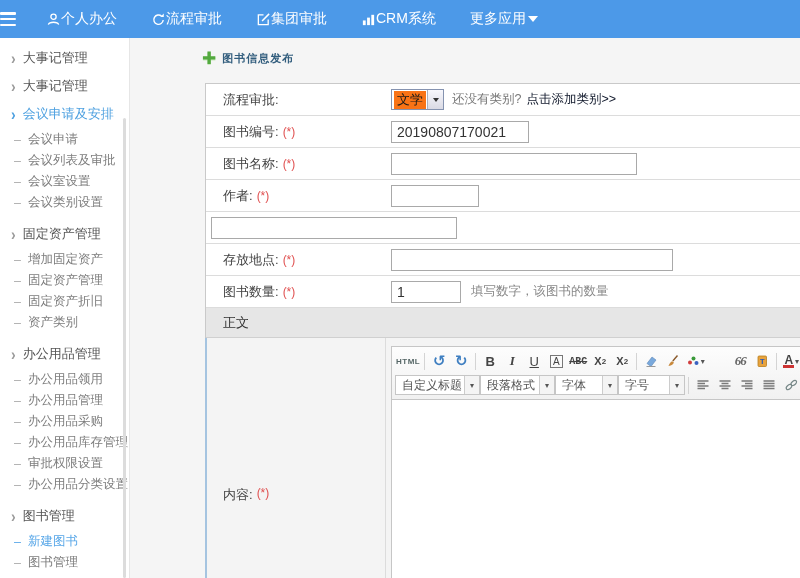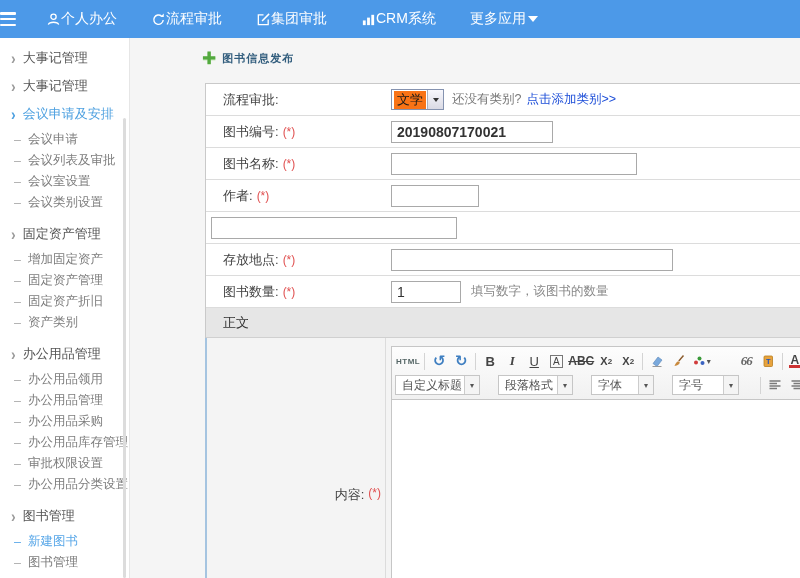--- a/index.html
+++ b/index.html
@@ -46,54 +46,54 @@
 
   .form-table {
     position:absolute; left:74px; top:45px; width:620px;
     border:1px solid #c9c9c9; background:#fff;
   }
   .frow { display:flex; align-items:center; height:32px; border-bottom:1px solid #dcdcdc; background:#fff; }
   .fl { width:180px; padding-left:17px; display:flex; align-items:center; flex-shrink:0; color:#444; }
   .req { color:#e05050; font-size:12px; margin-left:4px; }
   .fv { display:flex; align-items:center; padding-left:5px; flex:1; }
   input.txt { border:1px solid #a9a9a9; height:22px; padding:1px 5px; font-size:14px; color:#333; font-family:inherit; background:#fff; }
-  .w-no { width:162px;font-weight:bold; } .w-name { width:246px; } .w-author { width:88px; }
+  .w-no { width:138px; } .w-name { width:246px; } .w-author { width:88px; }
   .w-pub { width:246px; } .w-loc { width:282px; } .w-qty { width:70px; }
   .hint { color:#888; font-size:12.5px; margin-left:10px; }
   .hint-pre { color:#777; font-size:12.5px; margin-left:8px; }
-  a.addlink { color:#1d4ed8; font-size:12.5px; margin-left:5px; text-decoration:none; cursor:pointer; }
+  a.addlink { color:#0f172a; font-size:12.5px; margin-left:5px; text-decoration:none; cursor:pointer; }
 
   
   .sel { display:inline-flex; align-items:center; border:1px solid #8593b0; height:21px; background:#fff; cursor:pointer; }
   .sel-txt { background:#f97316; color:#1a1a1a; font-size:13px; padding:0 3px; margin:0 1px 0 2px; }
   .sel-arr { width:16px; height:19px; background:linear-gradient(#f7f7fc,#dadae4); border-left:1px solid #aab0c0; display:flex; align-items:center; justify-content:center; }
   .sel-arr i { width:0; height:0; border-left:3.5px solid transparent; border-right:3.5px solid transparent; border-top:4.5px solid #333; }
 
   .section-head { height:30px; display:flex; align-items:center; padding-left:17px; background:#e6e6e6; border-bottom:1px solid #d0d0d0; color:#333; }
 
   .content-row { display:flex; height:241px; background:#f4f4f4; border-left:2px solid #a5c4e0; margin-left:-1px; }
-  .content-label { width:179px; flex-shrink:0; border-right:1px solid #dcdcdc; padding:148px 4px 0 16px; display:flex; align-items:flex-start;justify-content:flex-end; }
+  .content-label { width:179px; flex-shrink:0; border-right:1px solid #dcdcdc; padding:148px 12px 0 16px; display:flex; align-items:flex-start; }
 
   
   .editor { margin:8px 0 0 5px; width:600px; }
   .toolbar { border:1px solid #c6c6c6; background:linear-gradient(#fdfdfd,#f1f1f1); padding:2px 3px; }
   .tb-row { display:flex; align-items:center; height:24px; white-space:nowrap; }
   .tb-btn { min-width:20px; height:20px; display:inline-flex; align-items:center; justify-content:center; margin:0 1px; border-radius:2px; cursor:pointer; color:#444; font-size:13px; }
   .tb-sep { width:1px; height:17px; background:#d4d4d4; margin:0 3px; flex-shrink:0; }
   .tb-caret { font-size:8px; color:#555; margin-left:1px; }
   .g-html { font-size:8px; font-weight:bold; color:#566; letter-spacing:.5px; }
   .g-undo { color:#3f7fc1; font-size:15px; font-weight:bold; }
   .g-b { font-weight:900; } .g-i { font-style:italic; font-family:"Liberation Serif",serif; font-weight:bold; }
   .g-u { text-decoration:underline; }
   .g-abox { font-size:10px; border:1px solid #777; line-height:11px; padding:0 2px; }
-  .g-abc { font-size:12px; font-weight:bold; text-decoration:line-through; }
+  .g-abc { font-size:10px; font-weight:bold; text-decoration:line-through;font-family:Liberation Mono, monospace; }
   .g-x { font-size:11px; font-weight:bold; } .g-x sup,.g-x sub { font-size:8px; }
   .g-quote { font-family:"Liberation Serif",serif; font-weight:900; font-style:italic; color:#666; font-size:13px; letter-spacing:-1px;margin-left:24px; }
   .g-acolor { font-weight:bold; font-size:12px; line-height:10px; border-bottom:3px solid #cc3333; padding:0 1px; }
-  .combo { display:inline-flex; align-items:center; border:1px solid #c6c6c6; background:#fff; height:20px; margin-right:18px; font-size:12px; color:#555; cursor:pointer; }
+  .combo { display:inline-flex; align-items:center; border:1px solid #c6c6c6; background:#fff; height:20px; margin-right:0; font-size:12px; color:#555; cursor:pointer; }
   .combo .ctxt { padding:0 6px; }
   .combo .carr { width:15px; height:18px; border-left:1px solid #ccc; background:#f4f4f4; display:flex; align-items:center; justify-content:center; font-size:8px; color:#555; }
   .c1 .ctxt{ width:68px; } .c2 .ctxt{ width:58px; } .c3 .ctxt{ width:46px; } .c4 .ctxt{ width:50px; }
   .edit-area { background:#fff; border:1px solid #c6c6c6; border-top:none; height:186px; cursor:text; }
 </style>
 </head>
 <body>
 
 <div class="topbar">
   <div class="hamburger">

